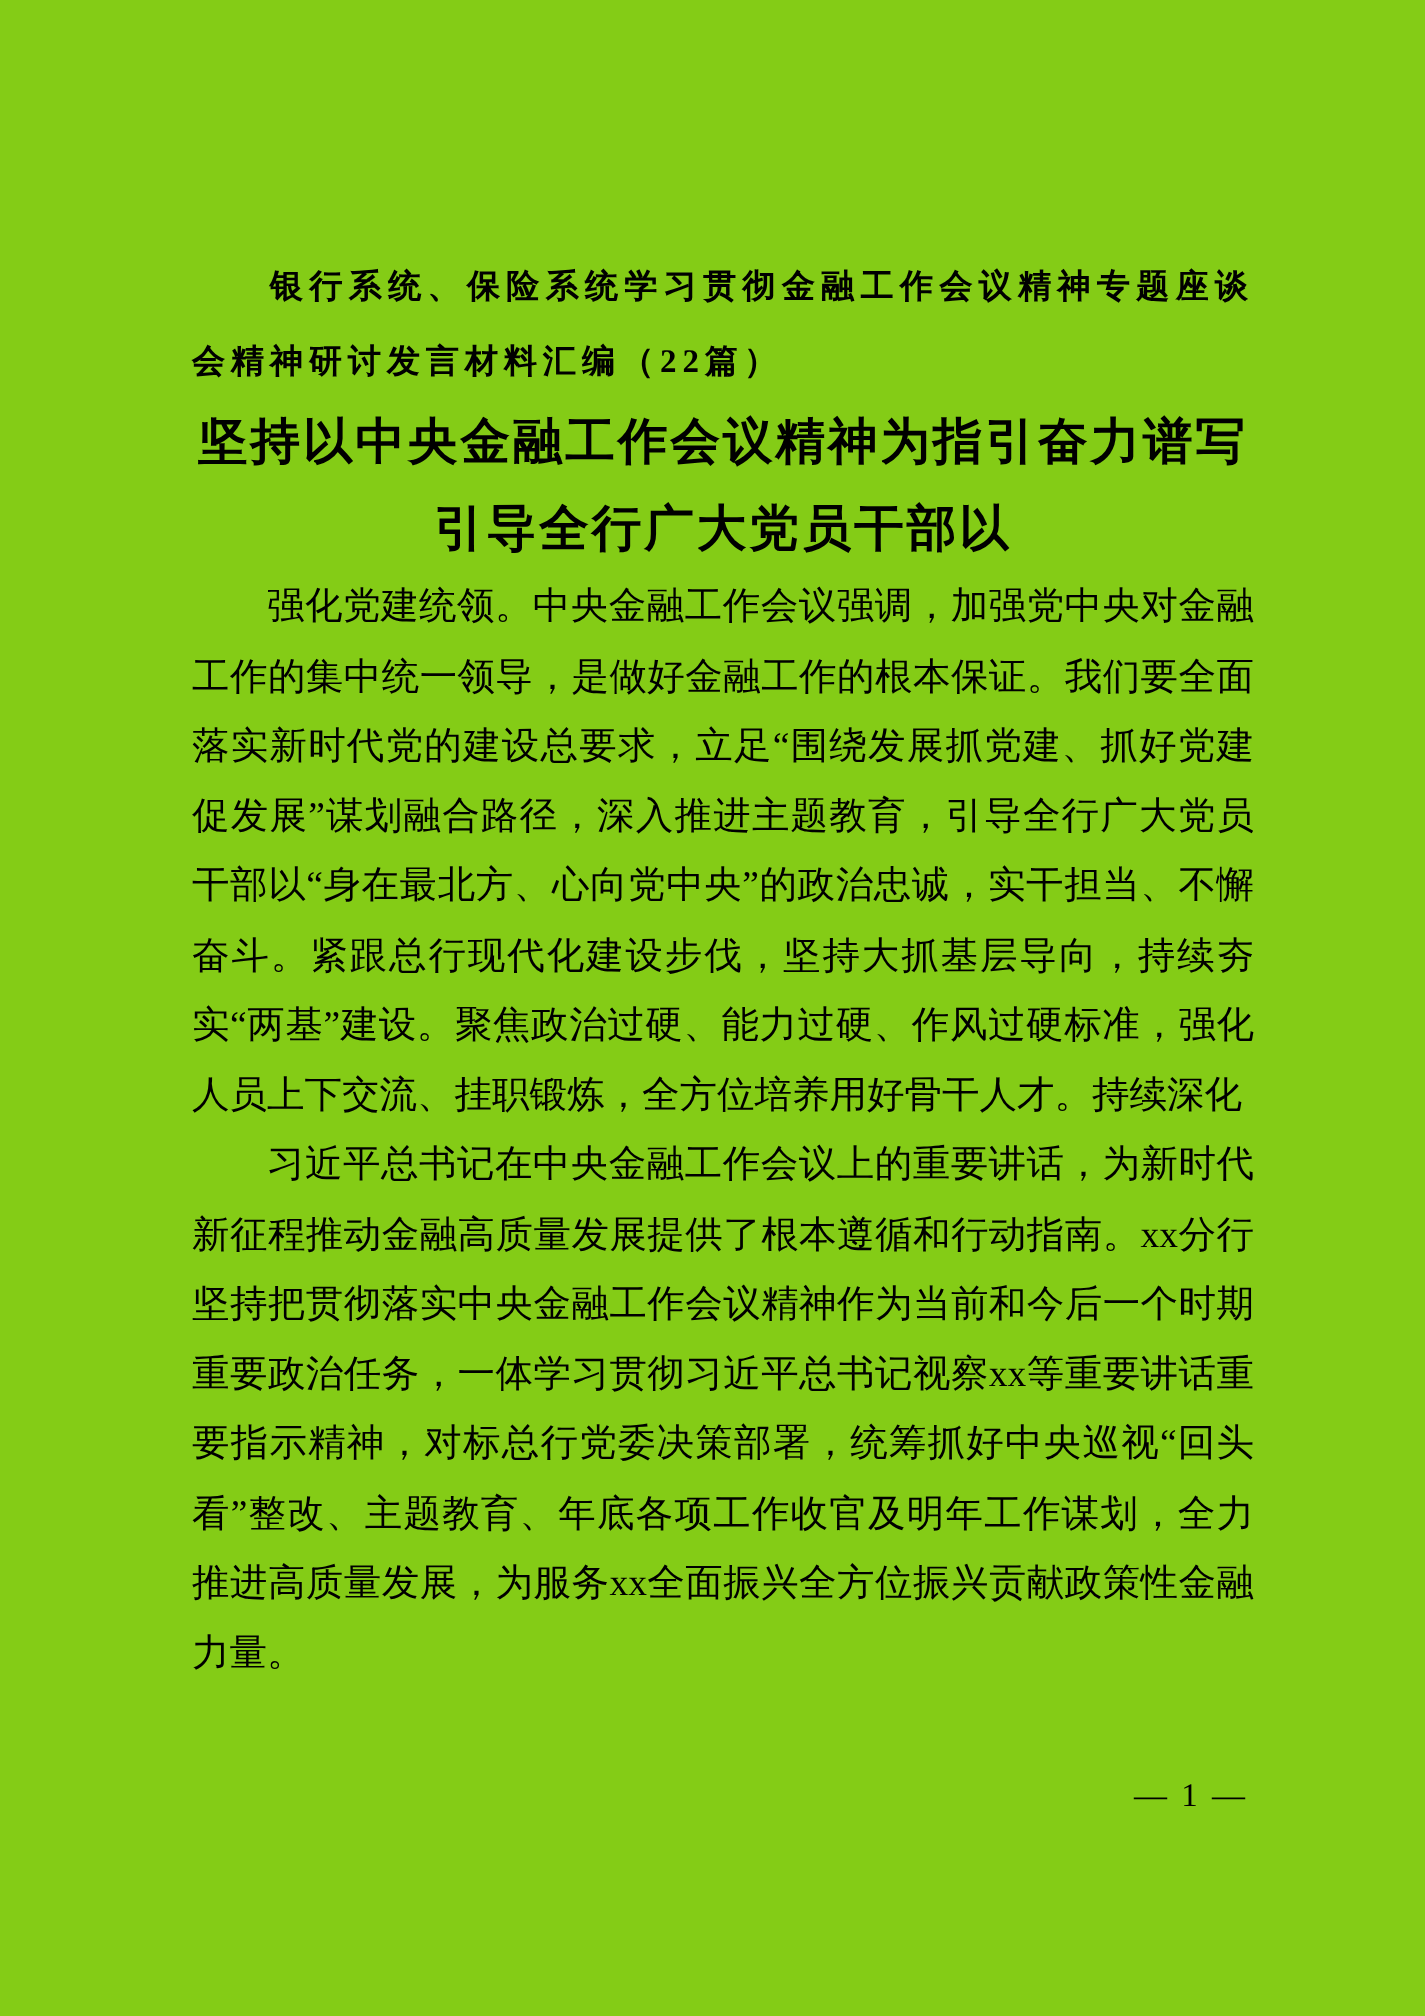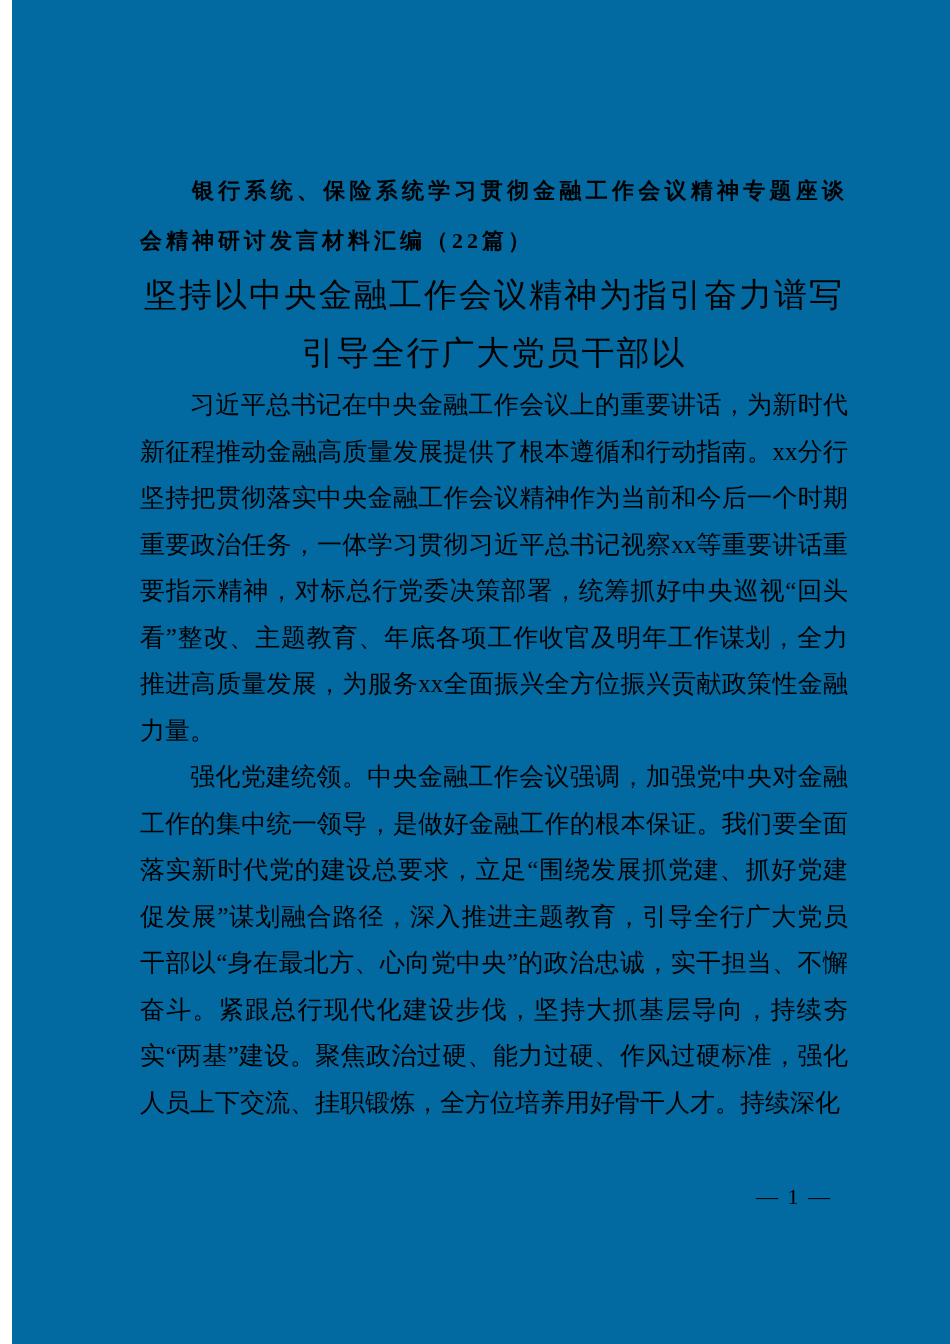--- a/index.html
+++ b/index.html
@@ -8,42 +8,41 @@
     width: 950px;
     height: 1344px;
     position: relative;
     overflow: hidden;
     color: #000000;
     font-family: "Liberation Serif", "DejaVu Serif", serif;
   }
   .page {
     position: absolute;
     inset: 0;
-    background: #0369a1;
-    margin-left: 12px;
+    background: #84cc16;
   }
   .content {
     position: absolute;
     left: 128px;
     top: 166px;
     width: 708px;
   }
   .header-para {
     font-size: 22px;
     font-weight: 700;
     line-height: 50px;
     letter-spacing: 4px;
     text-align: justify;
     text-justify: inter-character;
     text-indent: 52px;
   }
   .doc-title {
     margin-top: 0;
     font-size: 33px;
-    font-weight: 400;
+    font-weight: 700;
     line-height: 58px;
     letter-spacing: 2px;
     text-align: center;
   }
   .title-line { display: block; }
   .body-para {
     font-size: 25px;
     line-height: 46.5px;
     text-align: justify;
     text-justify: inter-character;
@@ -64,20 +63,20 @@
 <div class="page">
   <div class="content">
 
     <p class="header-para">银行系统、保险系统学习贯彻金融工作会议精神专题座谈会精神研讨发言材料汇编（22篇）</p>
 
     <h1 class="doc-title">
       <span class="title-line">坚持以中央金融工作会议精神为指引奋力谱写</span>
       <span class="title-line">引导全行广大党员干部以</span>
     </h1>
 
+    <p class="body-para">强化党建统领。中央金融工作会议强调，加强党中央对金融工作的集中统一领导，是做好金融工作的根本保证。我们要全面落实新时代党的建设总要求，立足“围绕发展抓党建、抓好党建促发展”谋划融合路径，深入推进主题教育，引导全行广大党员干部以“身在最北方、心向党中央”的政治忠诚，实干担当、不懈奋斗。紧跟总行现代化建设步伐，坚持大抓基层导向，持续夯实“两基”建设。聚焦政治过硬、能力过硬、作风过硬标准，强化人员上下交流、挂职锻炼，全方位培养用好骨干人才。持续深化</p>
+
     <p class="body-para">习近平总书记在中央金融工作会议上的重要讲话，为新时代新征程推动金融高质量发展提供了根本遵循和行动指南。xx分行坚持把贯彻落实中央金融工作会议精神作为当前和今后一个时期重要政治任务，一体学习贯彻习近平总书记视察xx等重要讲话重要指示精神，对标总行党委决策部署，统筹抓好中央巡视“回头看”整改、主题教育、年底各项工作收官及明年工作谋划，全力推进高质量发展，为服务xx全面振兴全方位振兴贡献政策性金融力量。</p>
-
-    <p class="body-para">强化党建统领。中央金融工作会议强调，加强党中央对金融工作的集中统一领导，是做好金融工作的根本保证。我们要全面落实新时代党的建设总要求，立足“围绕发展抓党建、抓好党建促发展”谋划融合路径，深入推进主题教育，引导全行广大党员干部以“身在最北方、心向党中央”的政治忠诚，实干担当、不懈奋斗。紧跟总行现代化建设步伐，坚持大抓基层导向，持续夯实“两基”建设。聚焦政治过硬、能力过硬、作风过硬标准，强化人员上下交流、挂职锻炼，全方位培养用好骨干人才。持续深化</p>
 
   </div>
 
   <div class="page-number">— 1 —</div>
 </div>
 
 </body></html>

